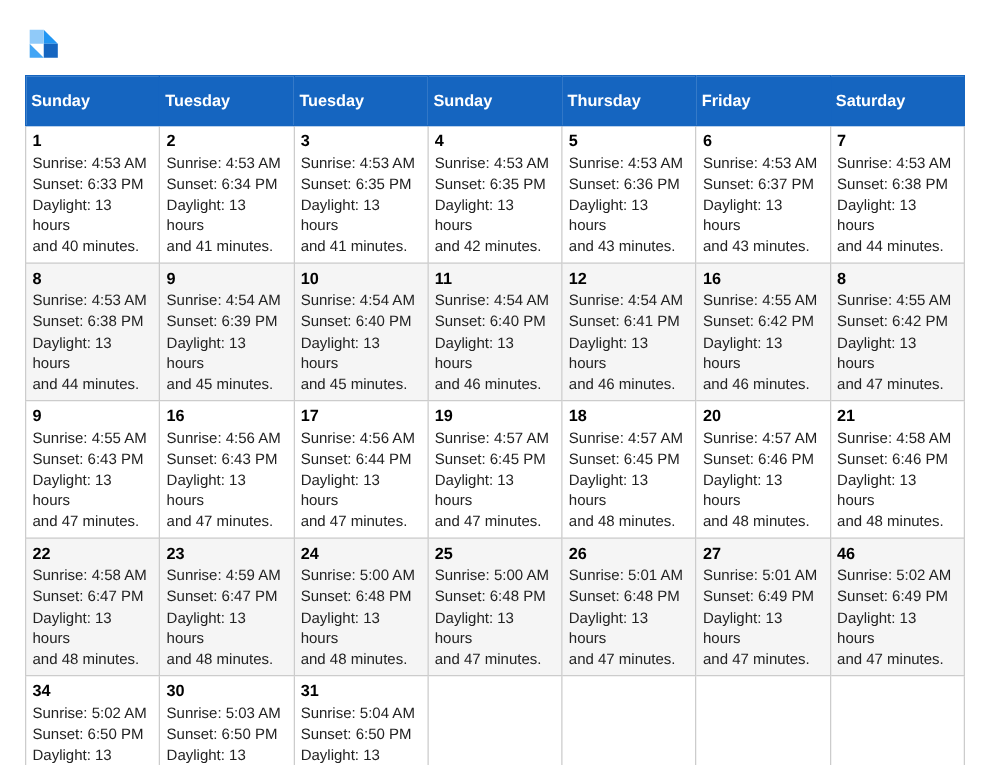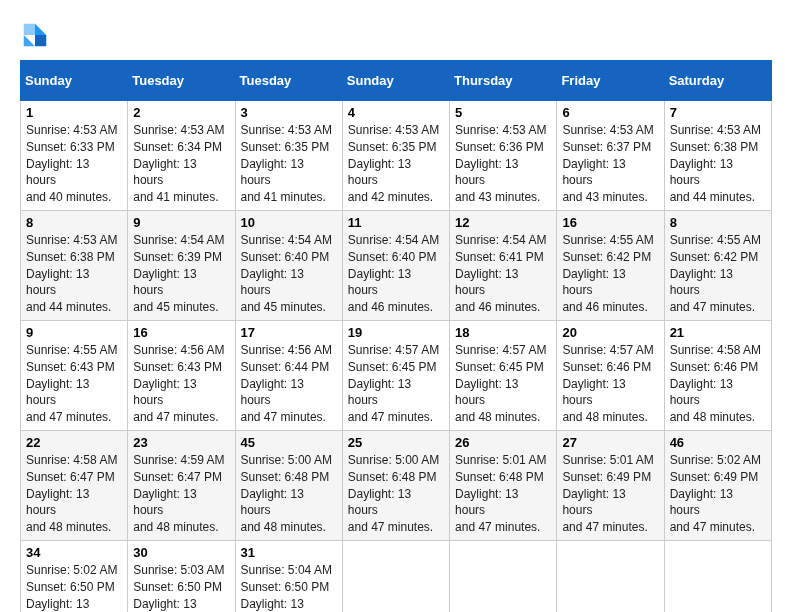--- a/index.html
+++ b/index.html
@@ -214,21 +214,21 @@
       <tr>
         <td>
           <span class="day-num">22</span>
           <div class="day-info">Sunrise: 4:58 AM<br>Sunset: 6:47 PM<br>Daylight: 13 hours<br>and 48 minutes.</div>
         </td>
         <td>
           <span class="day-num">23</span>
           <div class="day-info">Sunrise: 4:59 AM<br>Sunset: 6:47 PM<br>Daylight: 13 hours<br>and 48 minutes.</div>
         </td>
         <td>
-          <span class="day-num">45</span>
+          <span class="day-num">24</span>
           <div class="day-info">Sunrise: 5:00 AM<br>Sunset: 6:48 PM<br>Daylight: 13 hours<br>and 48 minutes.</div>
         </td>
         <td>
           <span class="day-num">25</span>
           <div class="day-info">Sunrise: 5:00 AM<br>Sunset: 6:48 PM<br>Daylight: 13 hours<br>and 47 minutes.</div>
         </td>
         <td>
           <span class="day-num">26</span>
           <div class="day-info">Sunrise: 5:01 AM<br>Sunset: 6:48 PM<br>Daylight: 13 hours<br>and 47 minutes.</div>
         </td>

